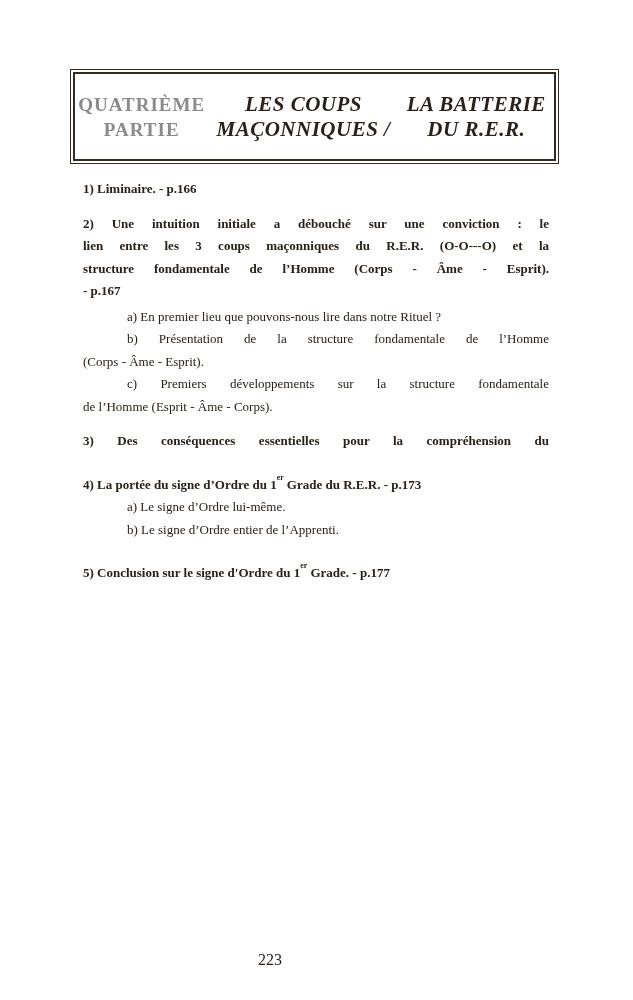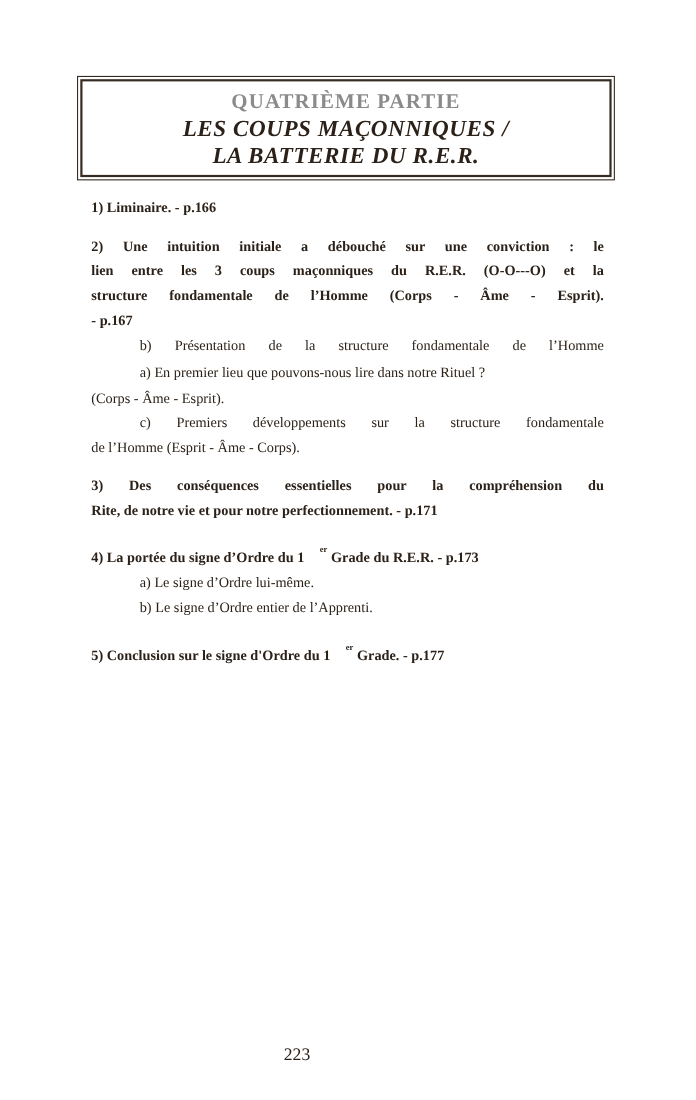--- a/index.html
+++ b/index.html
@@ -27,21 +27,20 @@
     position: absolute;
     left: 70px; top: 69px;
     width: 489px; height: 95px;
     border: 1px solid var(--border);
     padding: 2px;
   }
   .header-box-inner {
     width: 100%; height: 100%;
     border: 2px solid var(--border);
     display: flex;
-    flex-direction: column;
     align-items: center;
     justify-content: center;
     text-align: center;
   }
   .part-label {
     font-weight: bold;
     font-size: 19px;
     line-height: 25px;
     letter-spacing: 1px;
     color: var(--muted-label);
@@ -72,21 +71,20 @@
   }
   .ind { padding-left: 44px; }
   .gap { margin-top: 12px; }
   .gap-lg { margin-top: 21px; }
   .gap-sm { margin-top: 3px; }
   sup.ord {
     font-size: 60%;
     position: relative;
     top: -0.45em;
     line-height: 0;
-    margin-left: 14px;
   }
 
   
   .page-number {
     position: absolute;
     left: 0; top: 951px;
     width: 540px;
     text-align: center;
     font-size: 16px;
     color: var(--text);
@@ -107,28 +105,27 @@
 
   <div class="toc">
 
     <div class="line b">1) Liminaire. - p.166</div>
 
     <div class="line b stretch gap">2) Une intuition initiale a débouché sur une conviction : le</div>
     <div class="line b stretch">lien entre les 3 coups maçonniques du R.E.R. (O-O---O) et la</div>
     <div class="line b stretch">structure fondamentale de l’Homme (Corps - Âme - Esprit).</div>
     <div class="line b">- p.167</div>
 
+    <div class="line ind gap-sm">a) En premier lieu que pouvons-nous lire dans notre Rituel ?</div>
     <div class="line ind stretch">b) Présentation de la structure fondamentale de l’Homme</div>
-    <div class="line ind gap-sm">a) En premier lieu que pouvons-nous lire dans notre Rituel ?</div>
     <div class="line">(Corps - Âme - Esprit).</div>
     <div class="line ind stretch">c) Premiers développements sur la structure fondamentale</div>
     <div class="line">de l’Homme (Esprit - Âme - Corps).</div>
 
     <div class="line b stretch gap">3) Des conséquences essentielles pour la compréhension du</div>
-    <div class="line b">Rite, de notre vie et pour notre perfectionnement. - p.171</div>
 
     <div class="line b gap-lg"><span>4) La portée du signe d’Ordre du 1</span><sup class="ord">er</sup><span> Grade du R.E.R. - p.173</span></div>
     <div class="line ind">a) Le signe d’Ordre lui-même.</div>
     <div class="line ind">b) Le signe d’Ordre entier de l’Apprenti.</div>
 
     <div class="line b gap-lg"><span>5) Conclusion sur le signe d'Ordre du 1</span><sup class="ord">er</sup><span> Grade. - p.177</span></div>
 
   </div>
 
   <div class="page-number">223</div>

